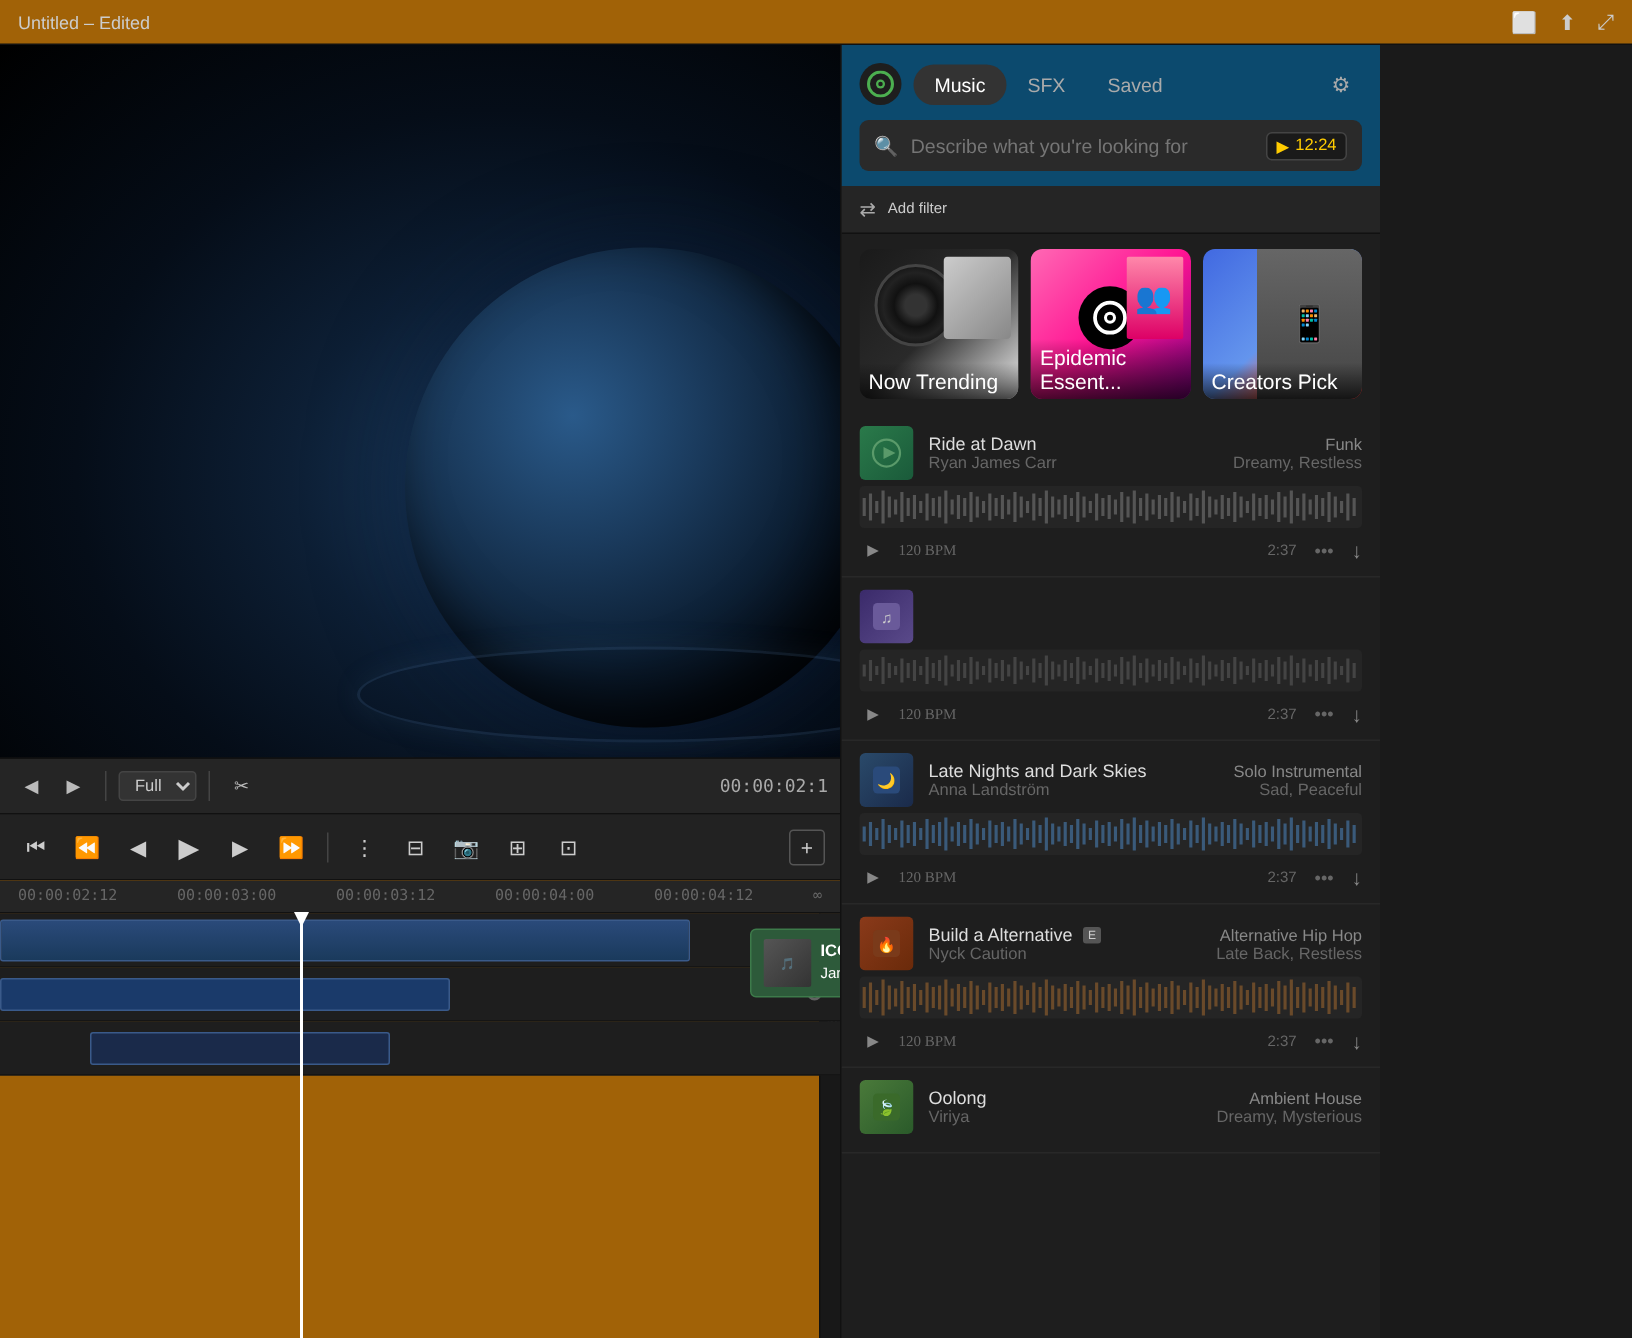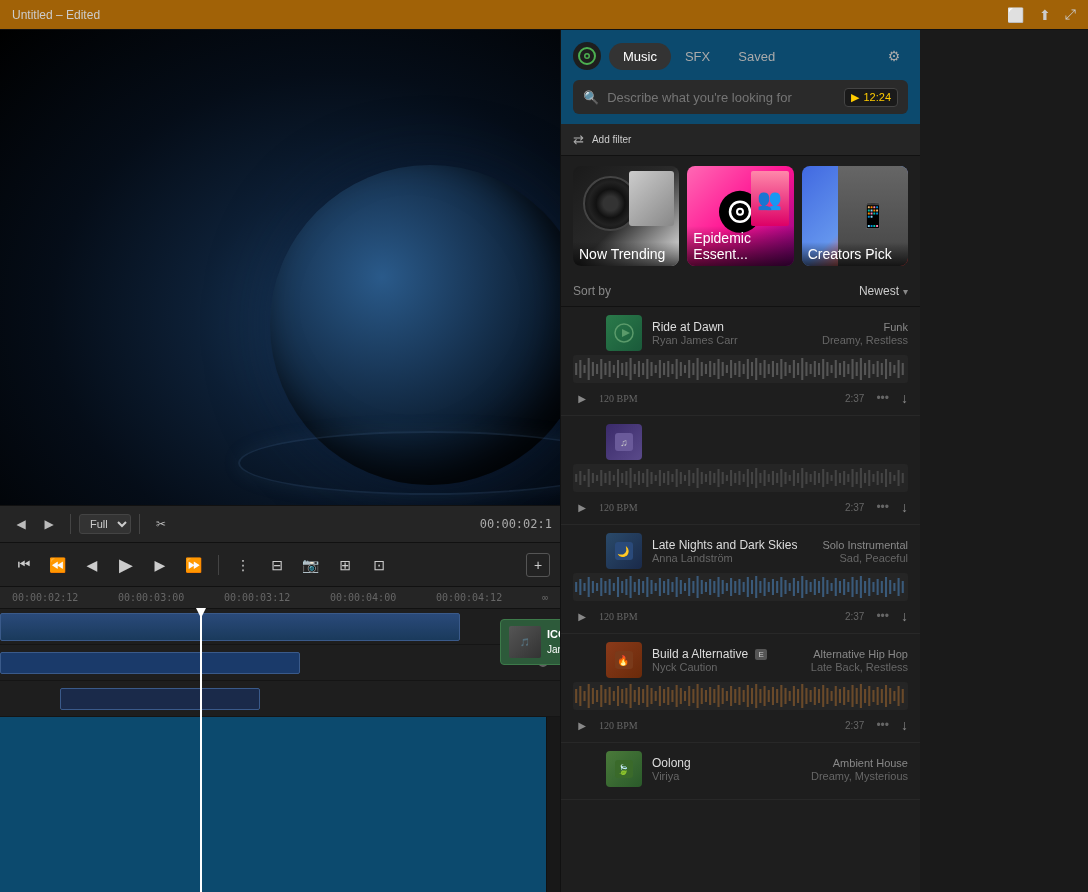--- a/index.html
+++ b/index.html
@@ -174,21 +174,21 @@
       justify-content: center;
       color: #ccc;
       cursor: pointer;
       font-size: 14px;
       margin-left: auto;
     }
 
     
     .timeline-area {
       flex: 1;
-      background: #0c4a6e;
+      background: #a16207;
       position: relative;
       overflow: hidden;
     }
     .timeline-ruler {
       height: 22px;
       background: #252525;
       border-bottom: 1px solid #111;
       display: flex;
       align-items: center;
       padding: 0 8px;
@@ -509,21 +509,20 @@
 
     .music-track-item {
       border-bottom: 1px solid #282828;
       padding: 8px 12px;
     }
     .music-track-top {
       display: flex;
       align-items: center;
       gap: 10px;
       margin-bottom: 4px;
-      margin-left: 33px;
     }
     .music-track-art {
       width: 36px;
       height: 36px;
       border-radius: 4px;
       flex-shrink: 0;
       overflow: hidden;
     }
     .track-art-ride {
       width: 100%;
@@ -823,27 +822,20 @@
       <div class="category-card">
         <div class="card-bg-creators">
           <div style="position:absolute;top:0;right:0;bottom:0;width:70px;background:linear-gradient(to bottom,#666,#444);display:flex;align-items:center;justify-content:center;font-size:24px;">
             📱
           </div>
         </div>
         <div class="card-label">Creators Pick</div>
       </div>
     </div>
 
-    <div class="sort-row">
-      <span class="sort-label">Sort by</span>
-      <div class="sort-value">
-        <span>Newest</span>
-        <span class="sort-chevron">▾</span>
-      </div>
-    </div>
 
     <div class="track-list">
 
       <div class="music-track-item">
         <div class="music-track-top">
           <div class="music-track-art">
             <div class="track-art-ride">
               <svg width="22" height="22" viewBox="0 0 22 22">
                   <circle cx="11" cy="11" r="9" fill="none" stroke="#5a9a6a" stroke-width="1.5"></circle>
                   <polygon points="9,7 17,11 9,15" fill="#5a9a6a"></polygon>

